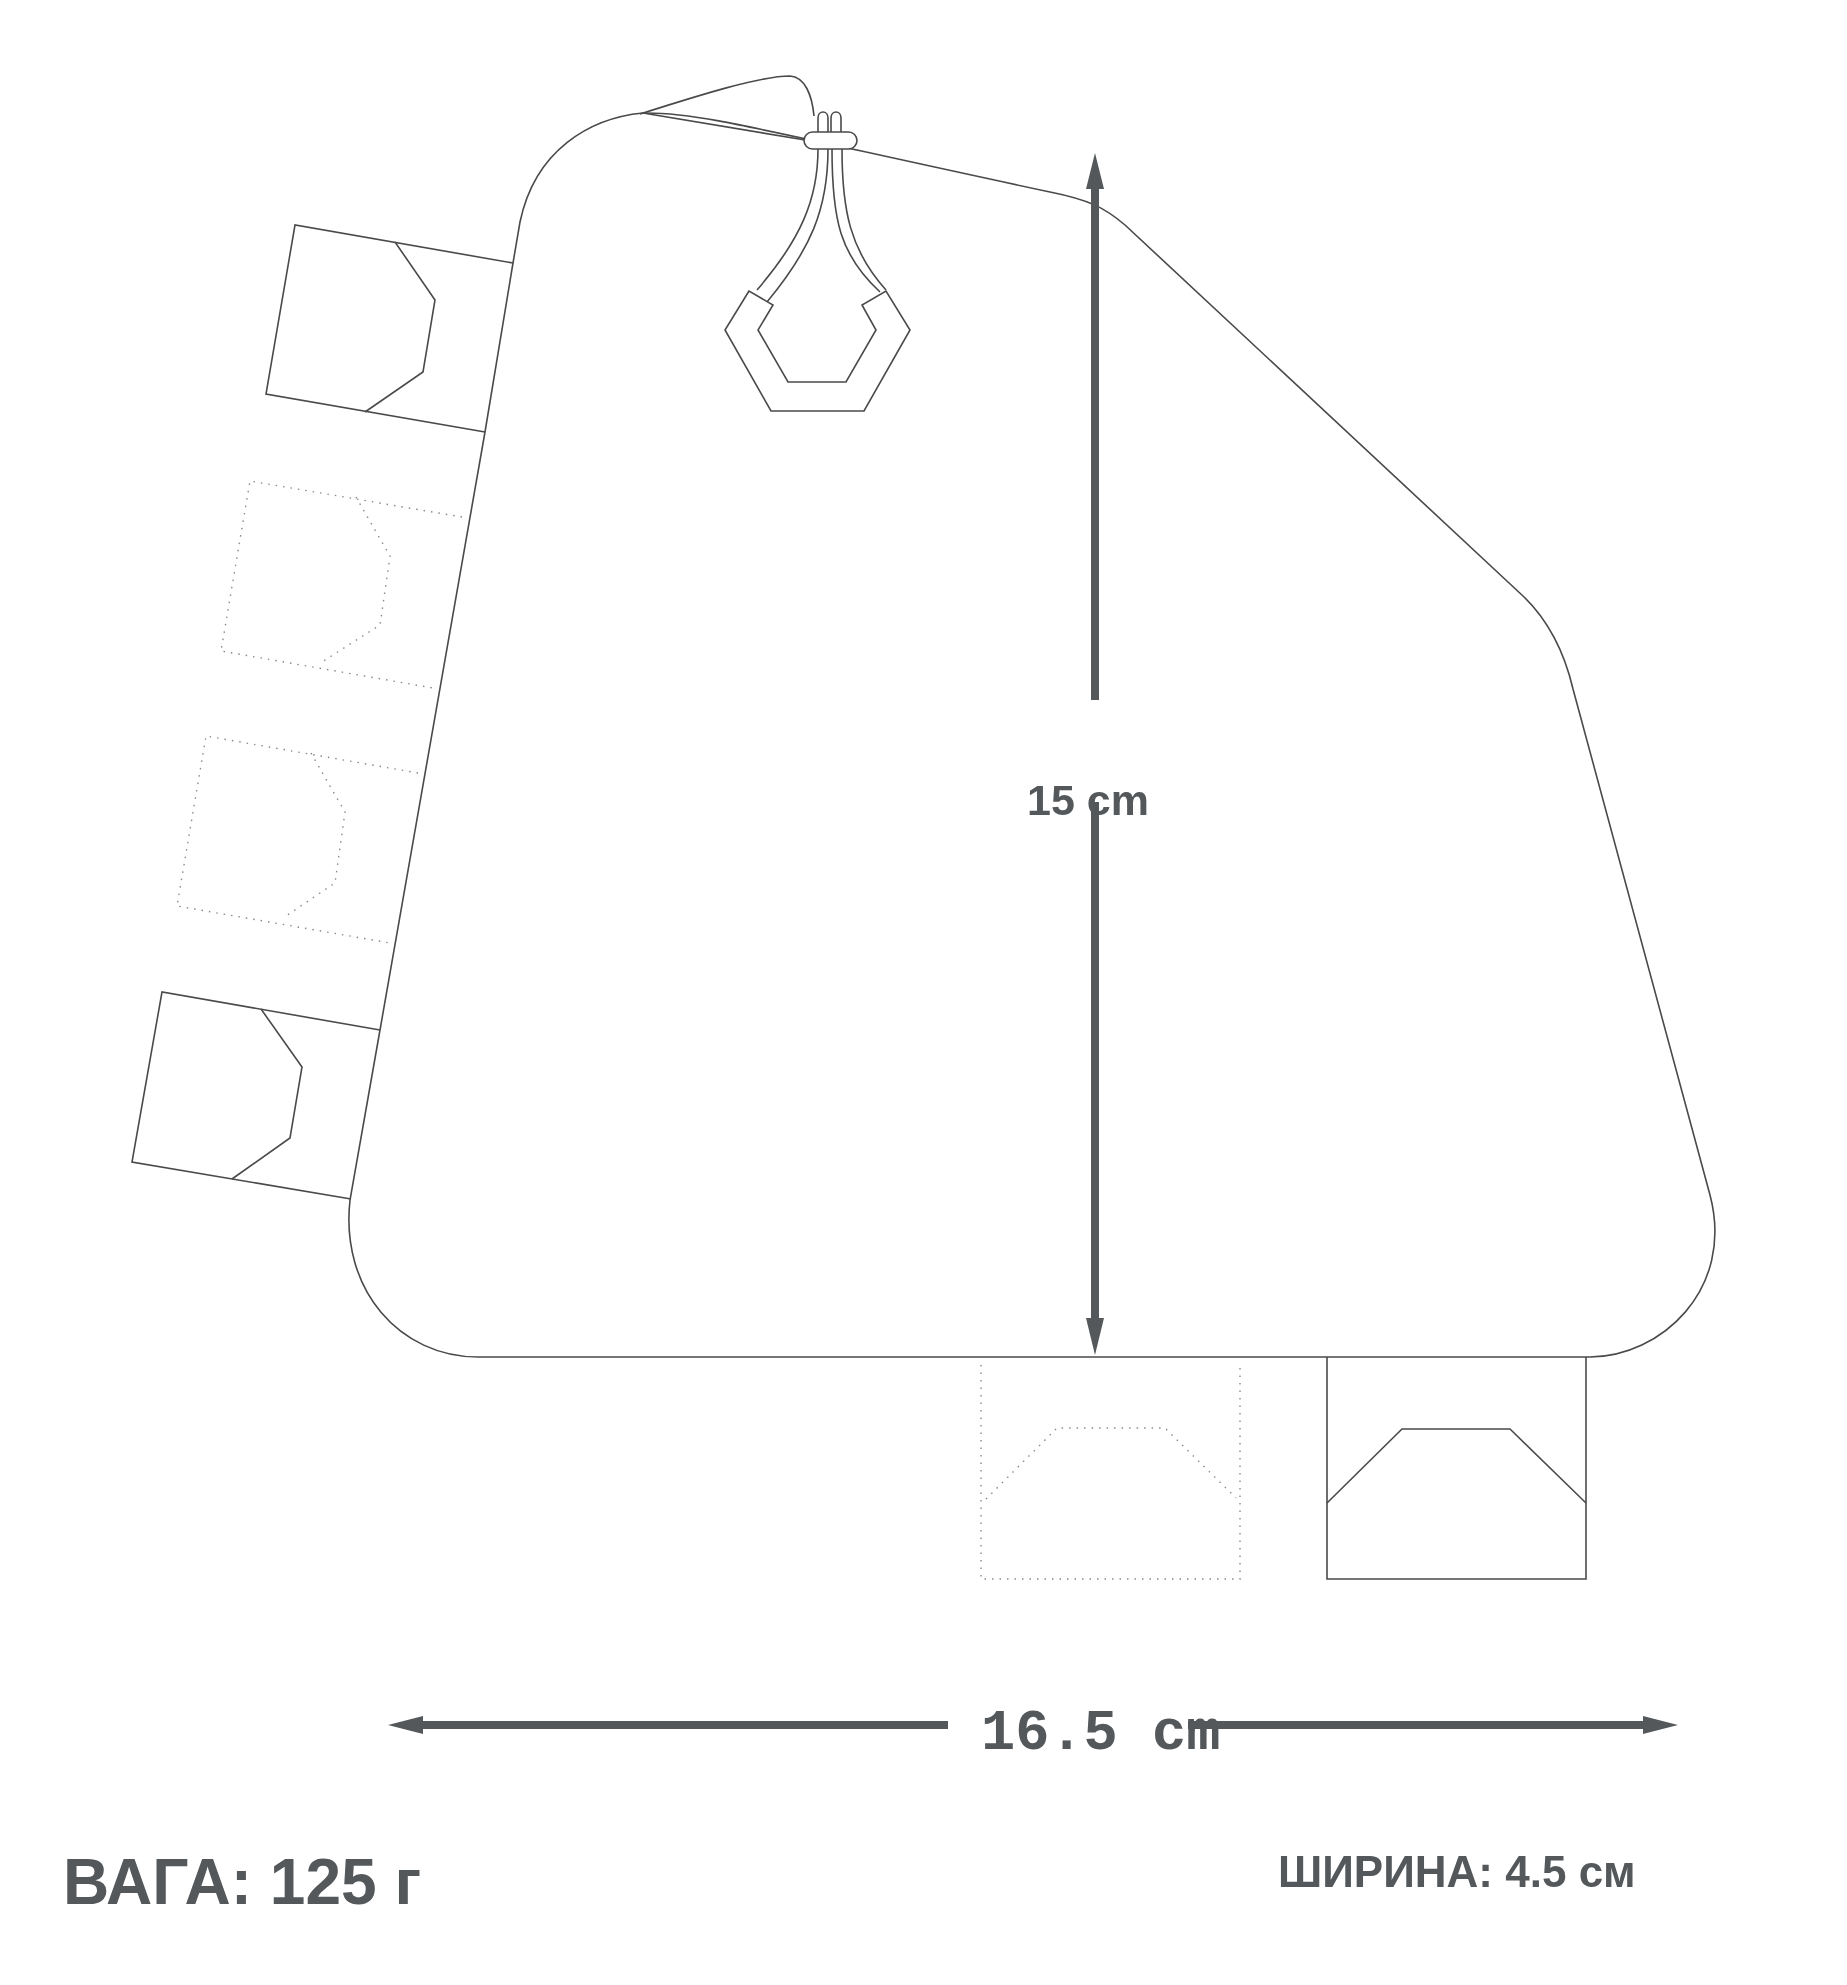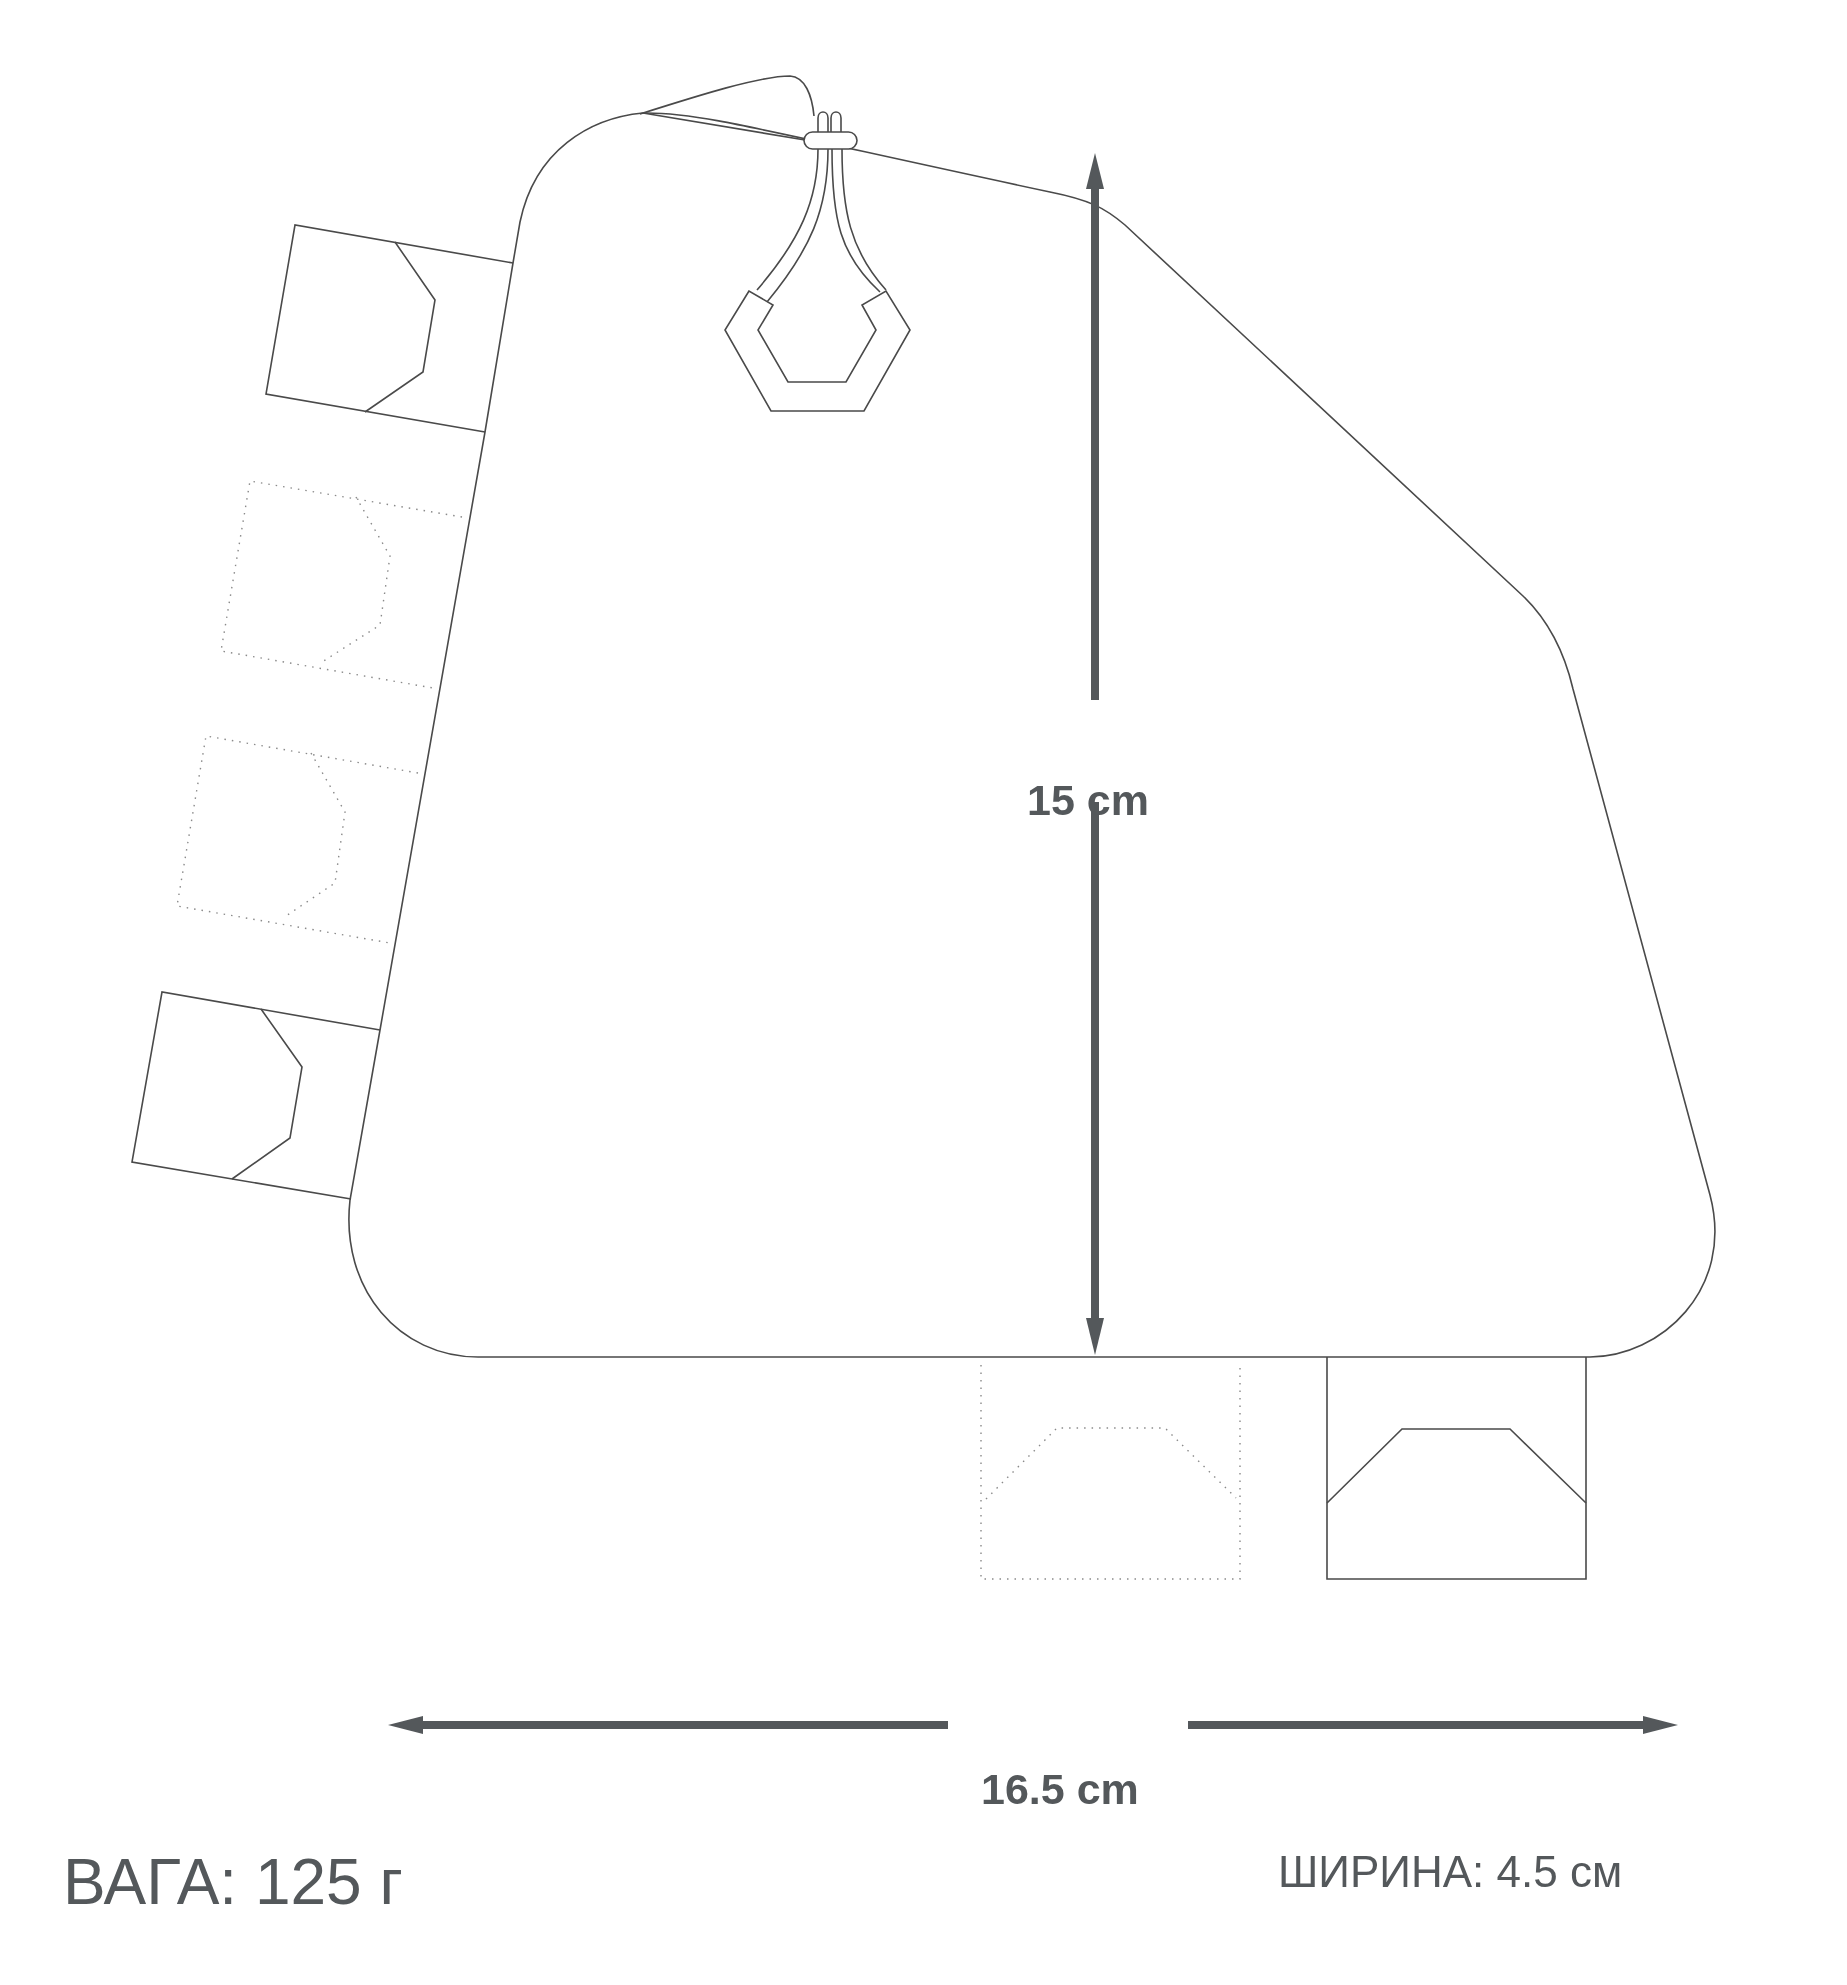--- a/index.html
+++ b/index.html
@@ -1,21 +1,21 @@
 <!DOCTYPE html>
 <html><head>
 <meta charset="utf-8">
 <style>
   html, body { margin: 0; padding: 0; background: #ffffff; }
   body { width: 1847px; height: 1985px; position: relative; overflow: hidden; font-family: "Liberation Sans", sans-serif; }
   #canvas { position: absolute; left: 0; top: 0; width: 1847px; height: 1985px; }
   .dim-label { position: absolute; font-family: "Liberation Sans", sans-serif; font-weight: 700; color: #54585b; white-space: nowrap; line-height: 1; background: transparent; }
-  .spec-label { position: absolute; font-family: "Liberation Sans", sans-serif; font-weight: 400; color: #54585b; white-space: nowrap; line-height: 1; }
+  .spec-label { position: absolute; font-family: "Liberation Sans", sans-serif; font-weight: 700; color: #54585b; white-space: nowrap; line-height: 1; }
   #dim-height-label { left: 1027px; top: 731px; font-size: 43px; margin-top: 48px; }
-  #dim-width-label { left: 981px; top: 1768px; font-size: 43px; }
+  #dim-width-label { left: 981px; top: 1706px; font-size: 57px; font-family: Liberation Mono, monospace; }
   #weight-label { left: 63px; top: 1850px; font-size: 64px; }
   #width-label { left: 1278px; top: 1850px; font-size: 44px; }
 </style>
 </head>
 <body>
 
 <svg id="canvas" viewBox="0 0 1847 1985" xmlns="http://www.w3.org/2000/svg">
 
   <path d="M 485 432 L 513 263 L 520 222 C 535 150 590 118 643 113 C 700 112 760 130 1050 192 C 1090 200 1105 208 1125 225 L 1523 596 C 1550 622 1565 655 1573 689 L 1710 1195 C 1735 1290 1660 1357 1590 1357 L 478 1357 C 400 1357 340 1290 350 1200 L 380 1030 Z" fill="none" stroke="#4a4a4a" stroke-width="1.6"></path>
 

